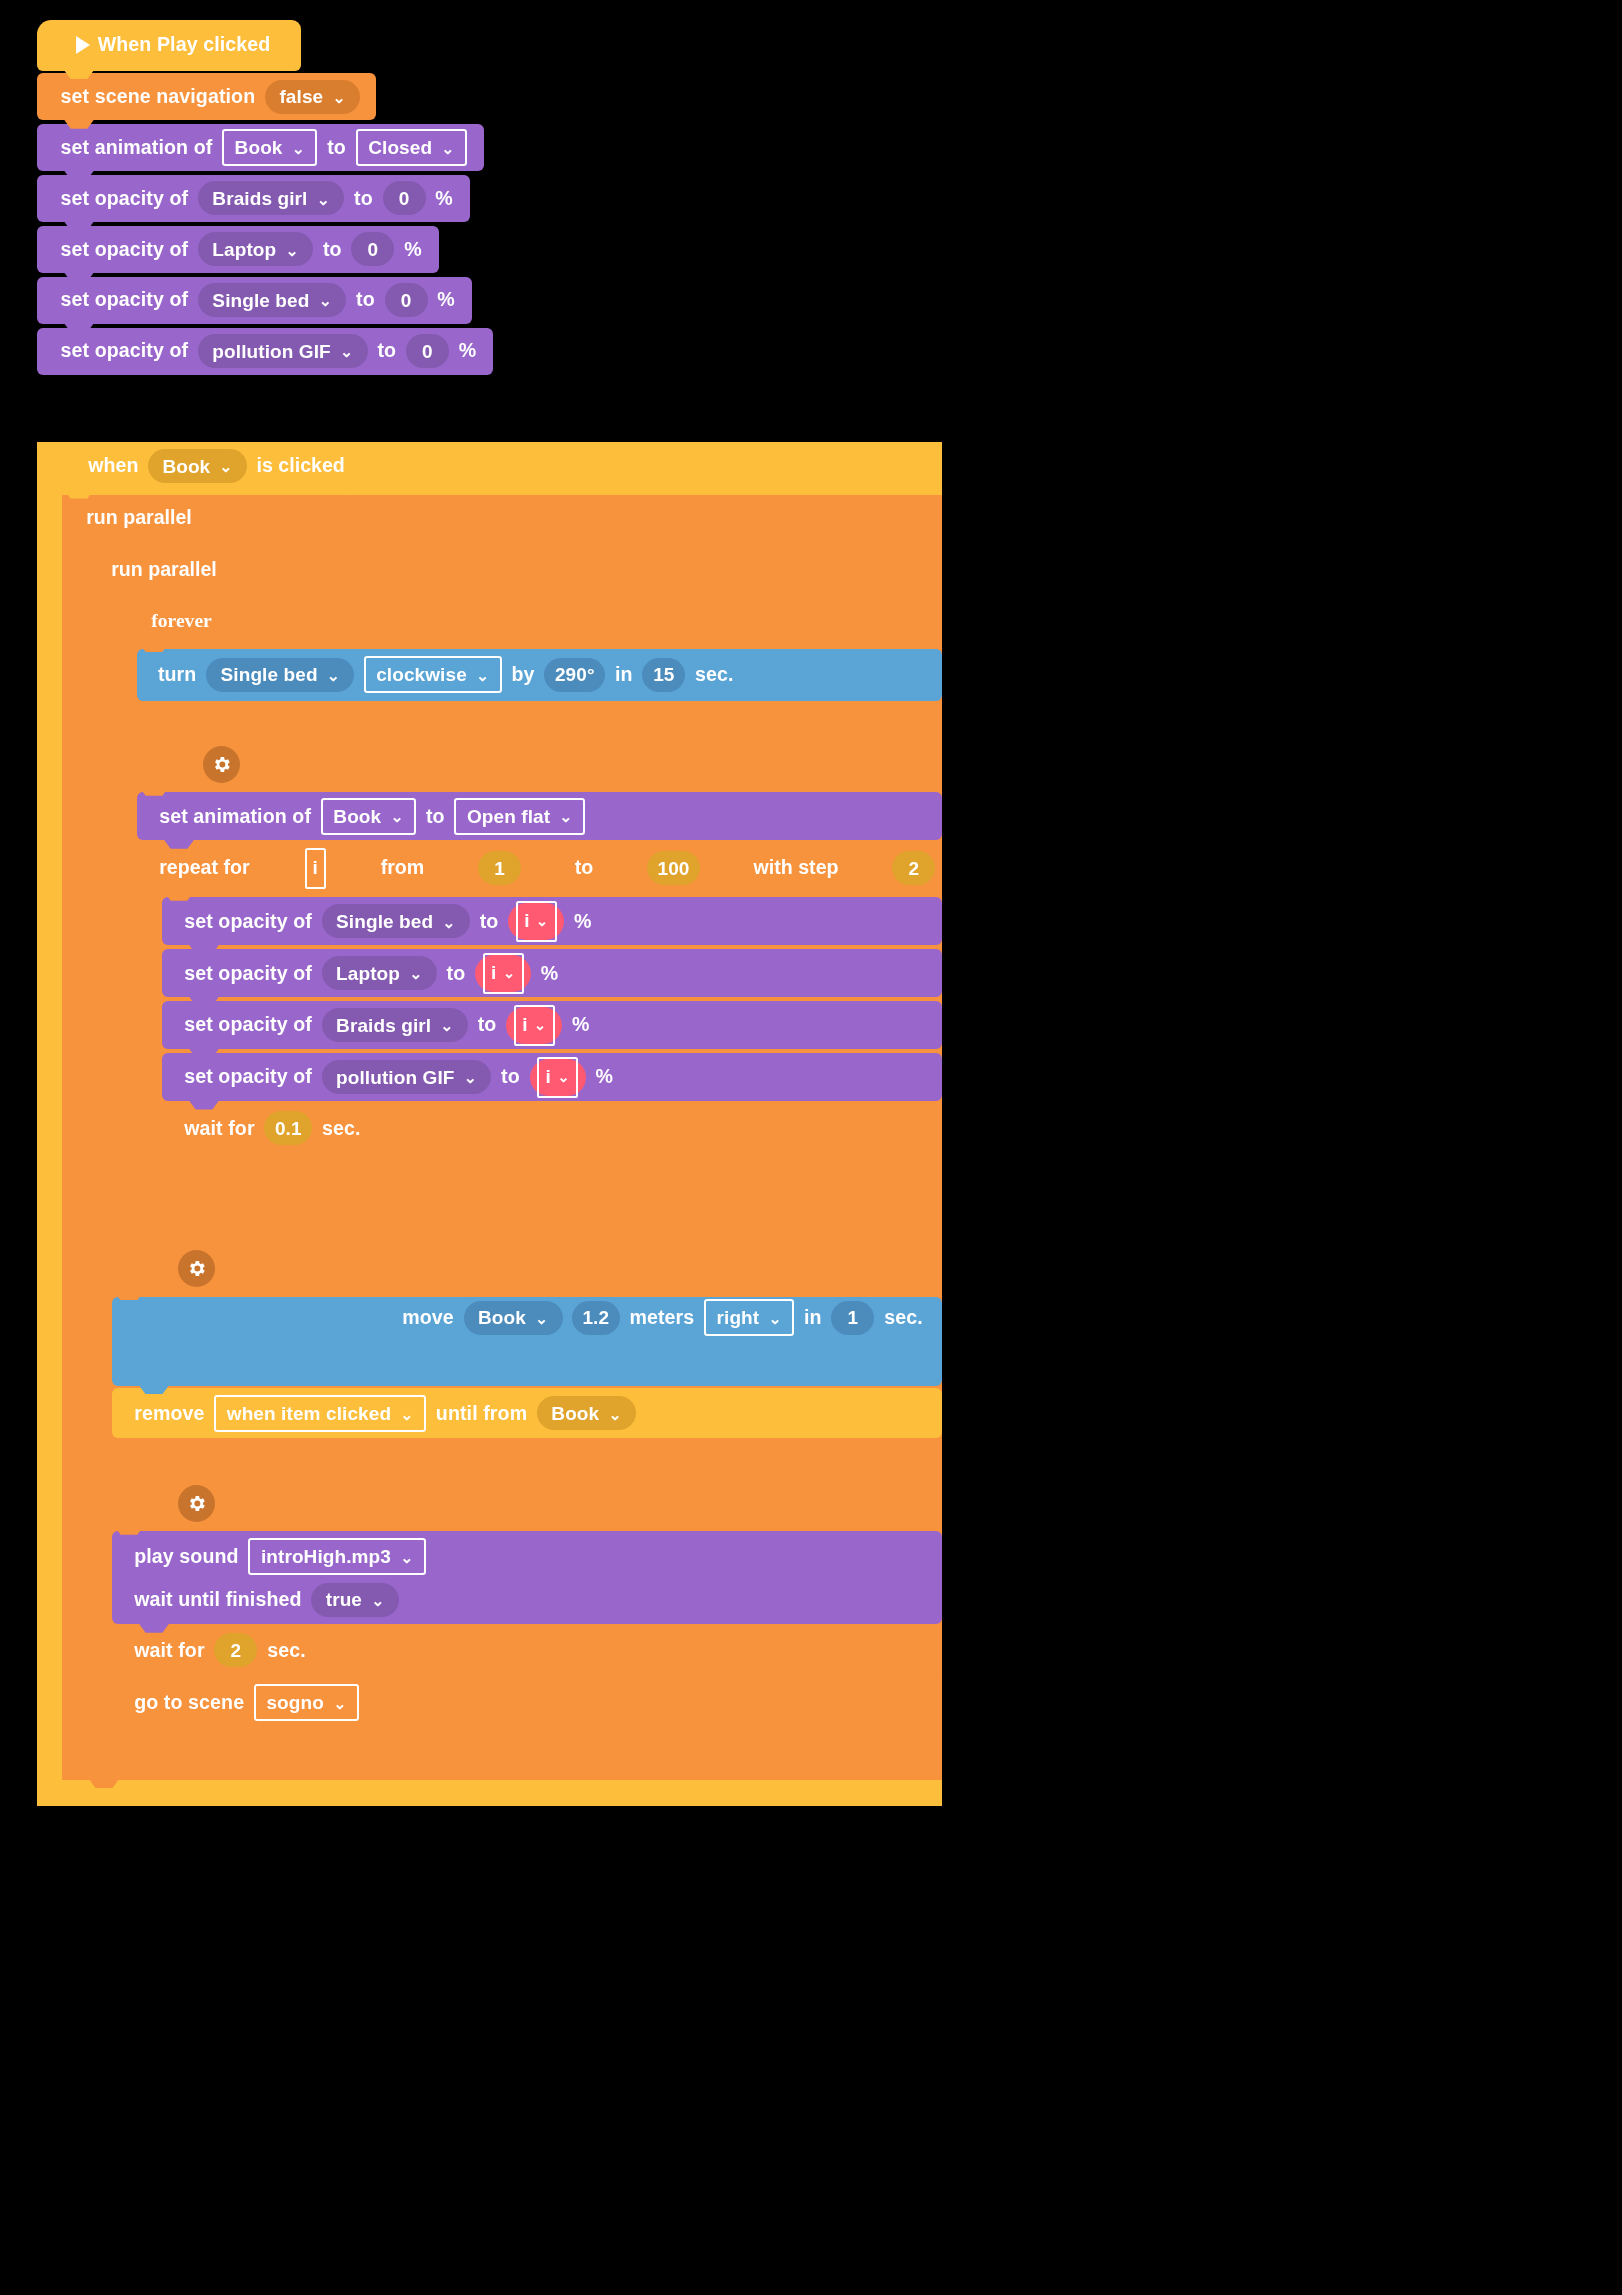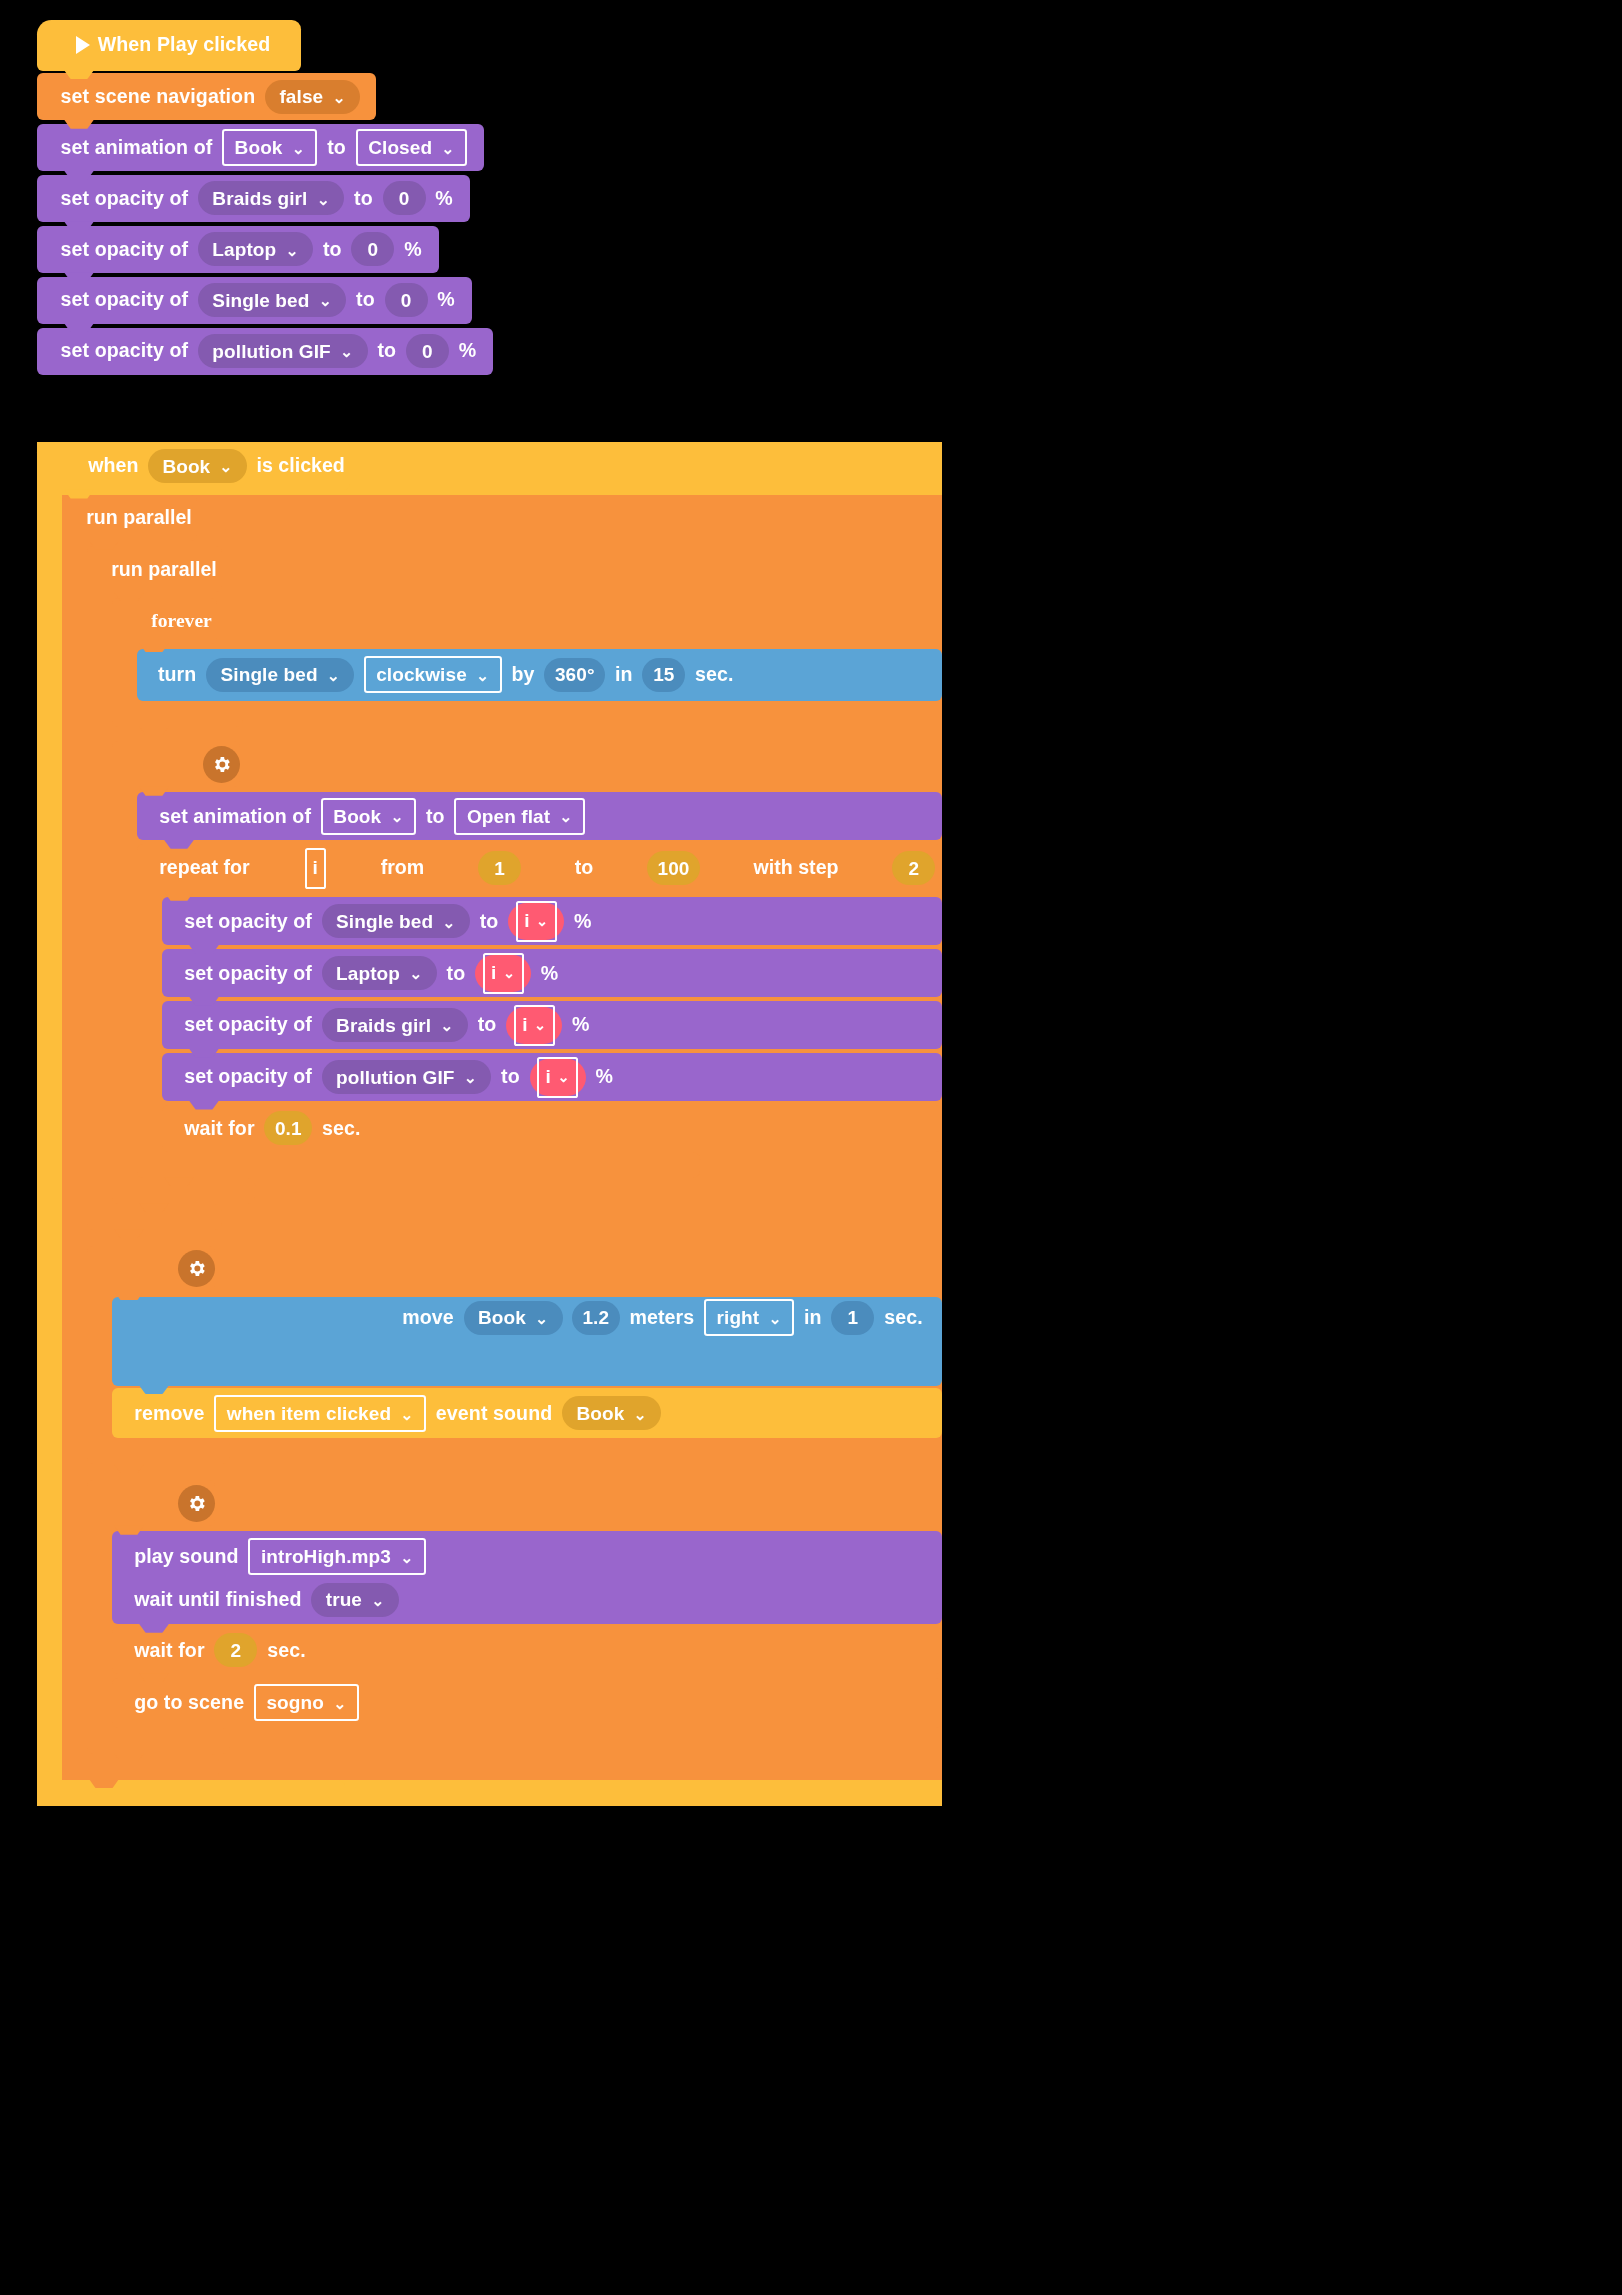--- a/index.html
+++ b/index.html
@@ -259,21 +259,21 @@
                               <span class="lbl">turn</span>
                               <span class="pill">
                                 <span>Single bed</span>
                                 <span class="cv">⌄</span>
                               </span>
                               <span class="box">
                                 <span>clockwise</span>
                                 <span class="cv">⌄</span>
                               </span>
                               <span class="lbl">by</span>
-                              <span class="pill num">360°</span>
+                              <span class="pill num">290°</span>
                               <span class="lbl">in</span>
                               <span class="pill num">15</span>
                               <span class="lbl">sec.</span>
                             </div>
                           </div>
                         </div>
                         <div class="cfoot c-ctrl" style="width:131px;"></div>
                       </div>
 
                       <div class="cwrap c-ctrl" style="margin-top:14.4px;">
@@ -436,21 +436,21 @@
                           <span class="lbl">sec.</span>
                         </span>
                       </div>
 
                       <div class="blk c-event nonotch" style="height:50px;padding-left:17px;padding-right:14.4px;margin-top:2.6px;">
                         <span class="lbl">remove</span>
                         <span class="box">
                           <span>when item clicked</span>
                           <span class="cv">⌄</span>
                         </span>
-                        <span class="lbl">event sound</span>
+                        <span class="lbl">until from</span>
                         <span class="pill">
                           <span>Book</span>
                           <span class="cv">⌄</span>
                         </span>
                       </div>
 
                     </div>
                   </div>
                   <div class="cfoot c-ctrl" style="width:143px;"></div>
                 </div>

